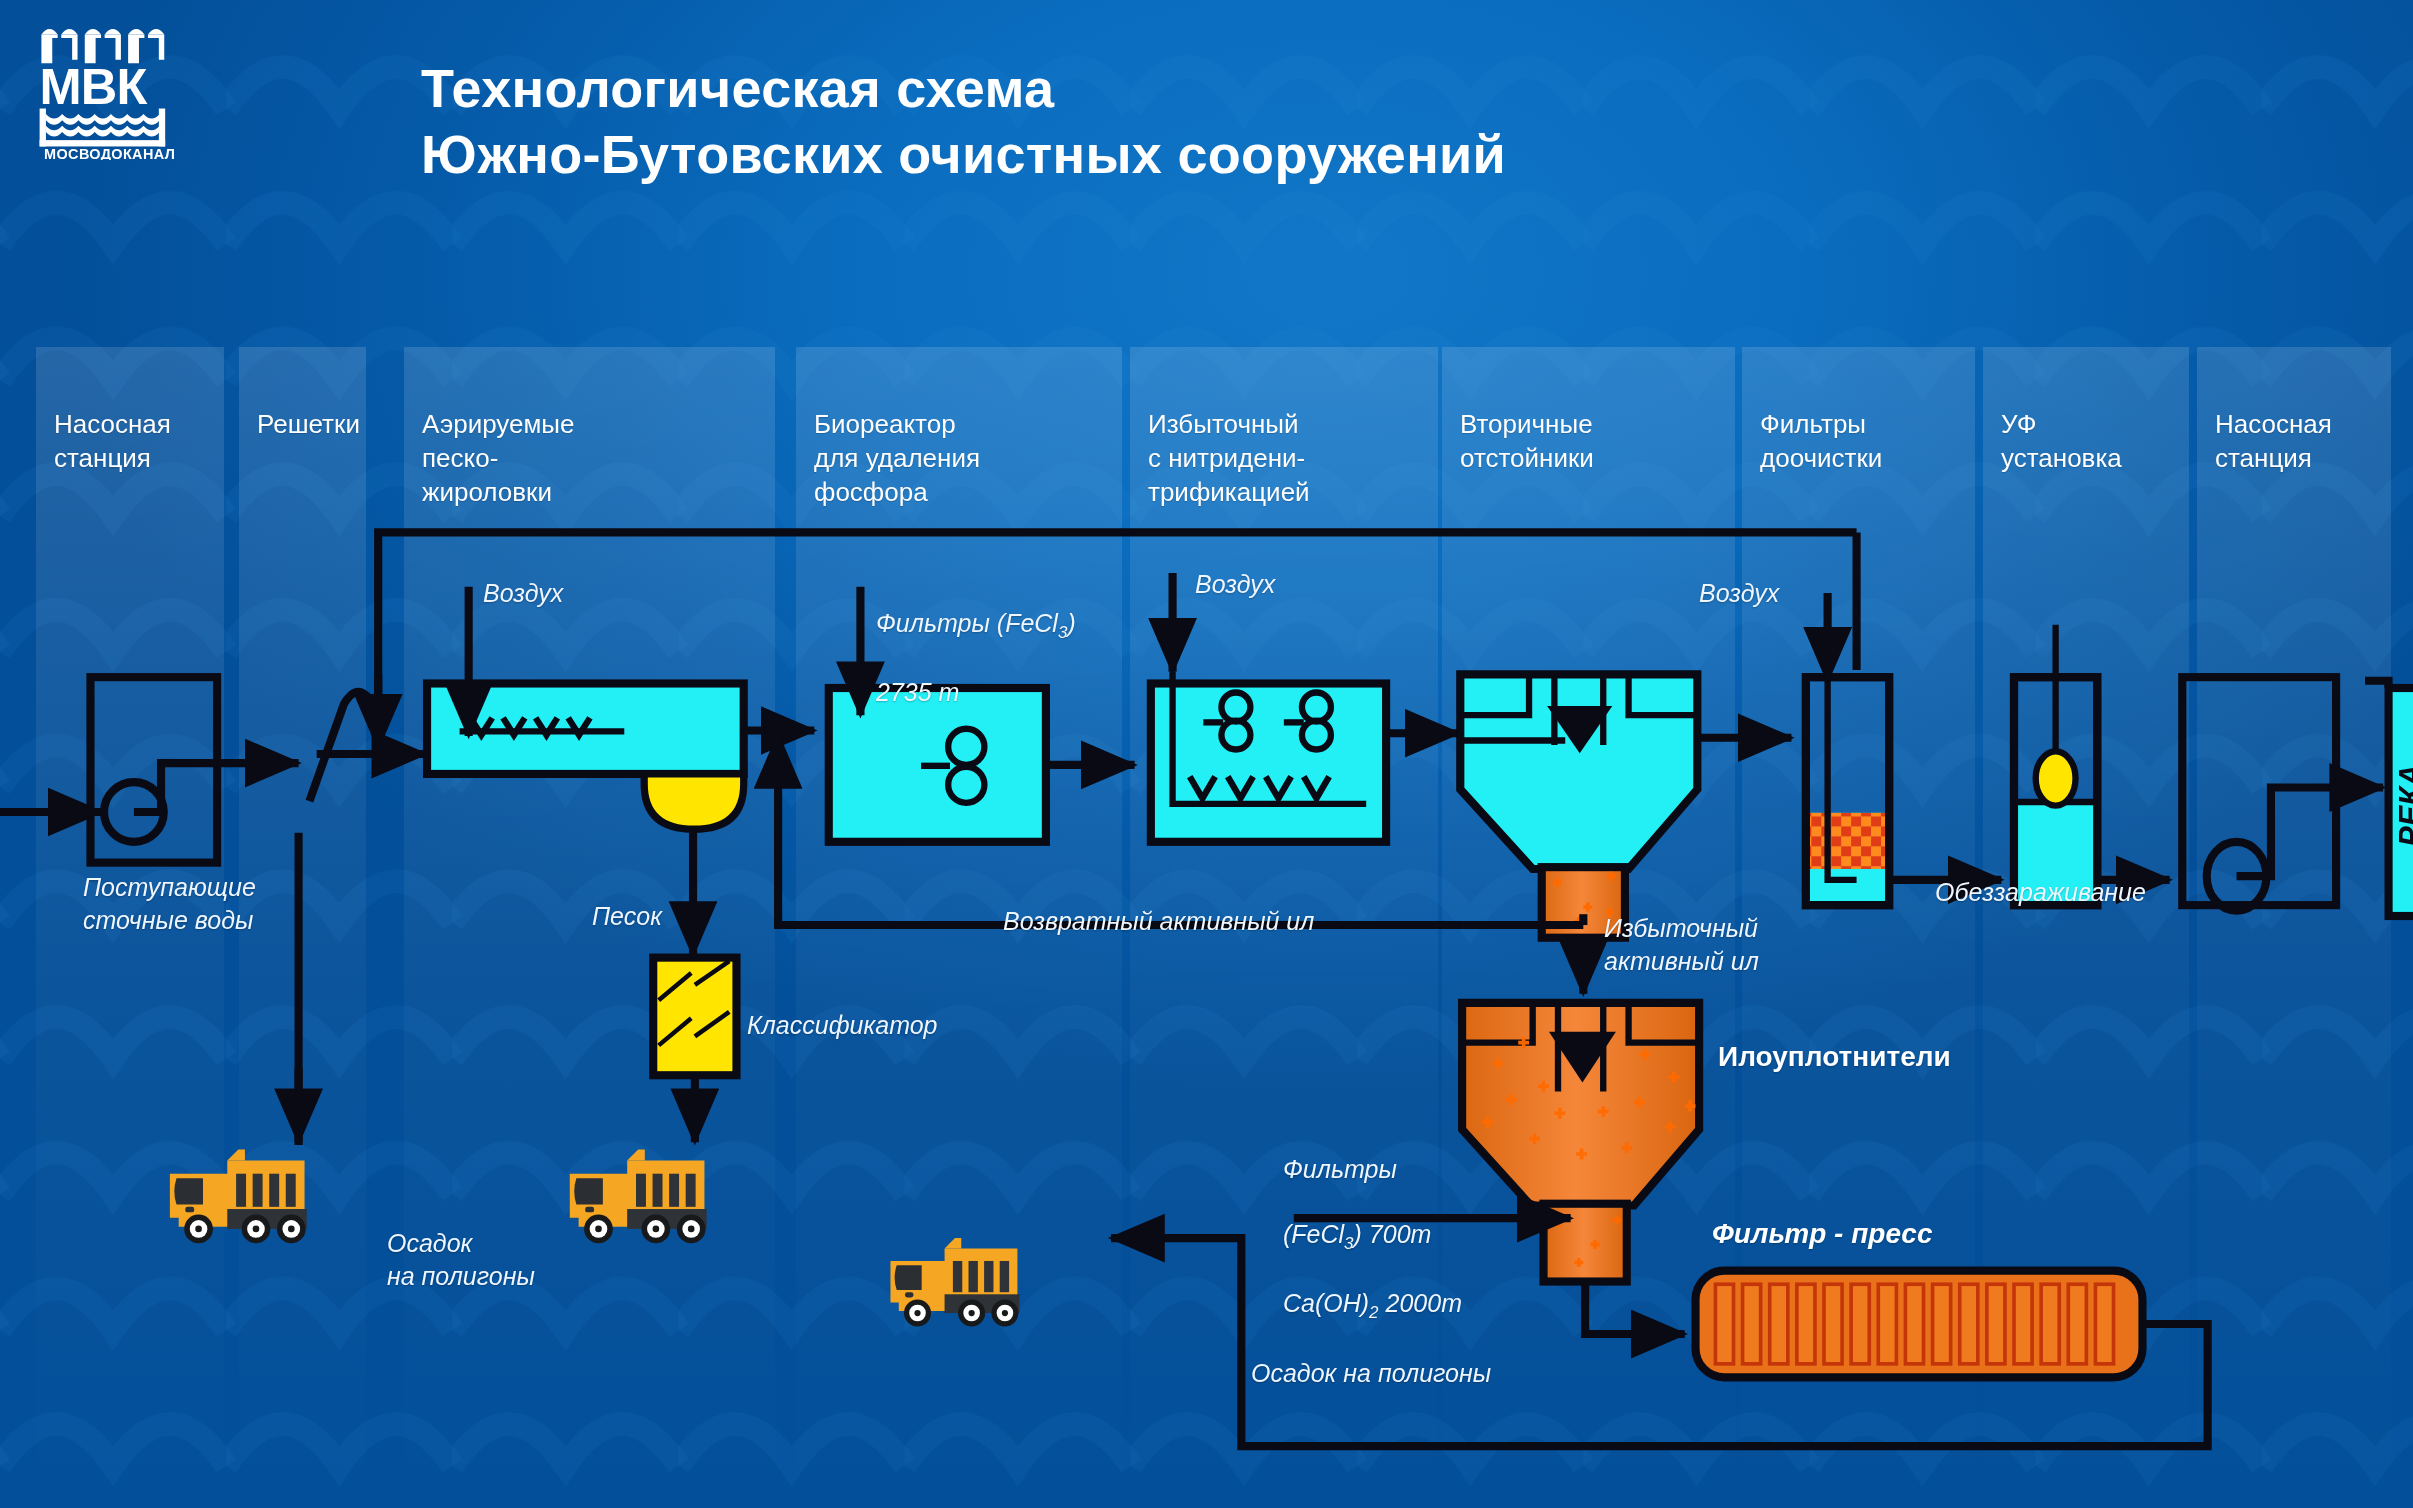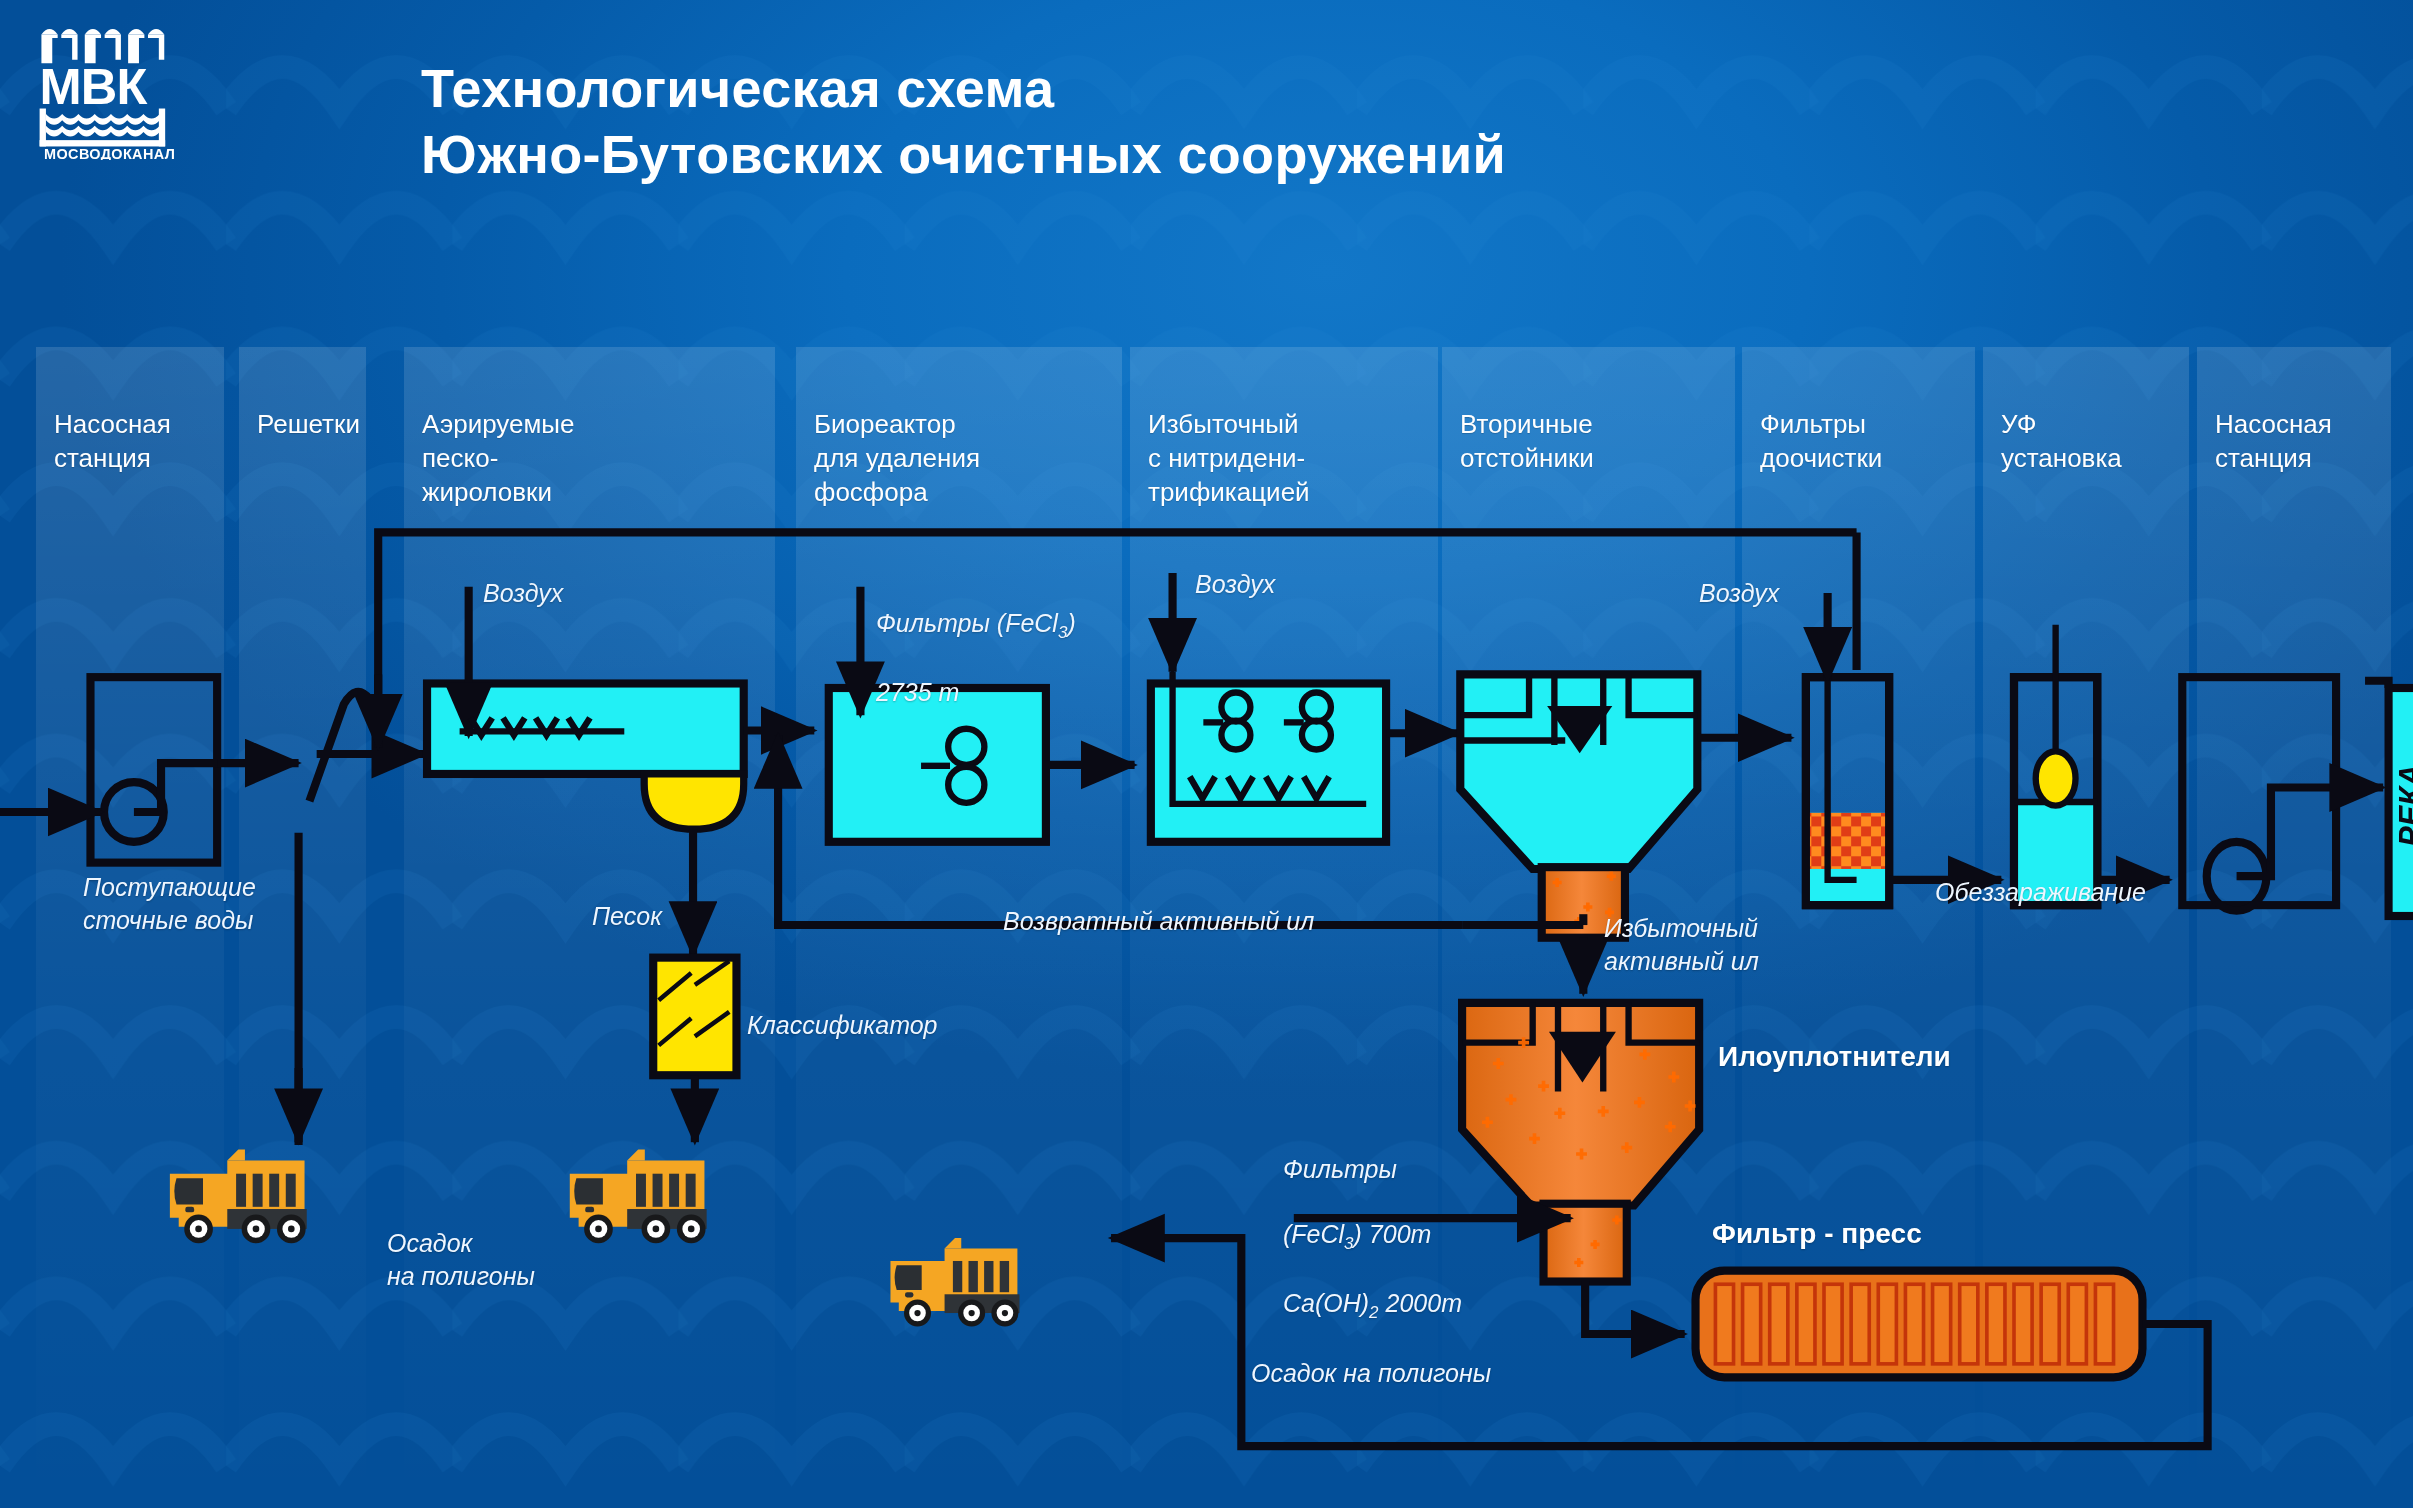--- a/index.html
+++ b/index.html
@@ -412,21 +412,21 @@
 активный ил</div>
 
   <div class="lbl bold" style="left:1718px;top:1014px;margin-top:25px;">Илоуплотнители</div>
 
   <div class="lbl" style="left:1283px;top:1120px;">
     <span>Фильтры</span><br>
     <span>(FeCl</span><span class="sub">3</span><span>) 700т</span><br>
     <span>Ca(OH)</span><span class="sub">2</span><span> 2000т</span>
   </div>
 
-  <div class="lbl bold" style="left:1712px;top:1216px;">Фильтр - пресс</div>
+  <div class="lbl bold" style="left:1712px;top:1216px;font-style:italic;">Фильтр - пресс</div>
 
   <div class="lbl" style="left:387px;top:1227px;">Осадок
 на полигоны</div>
   <div class="lbl" style="left:1251px;top:1357px;">Осадок на полигоны</div>
   <div class="lbl" style="left:1935px;top:876px;">Обеззараживание</div>
 
 </div>
 
 
 </body></html>

